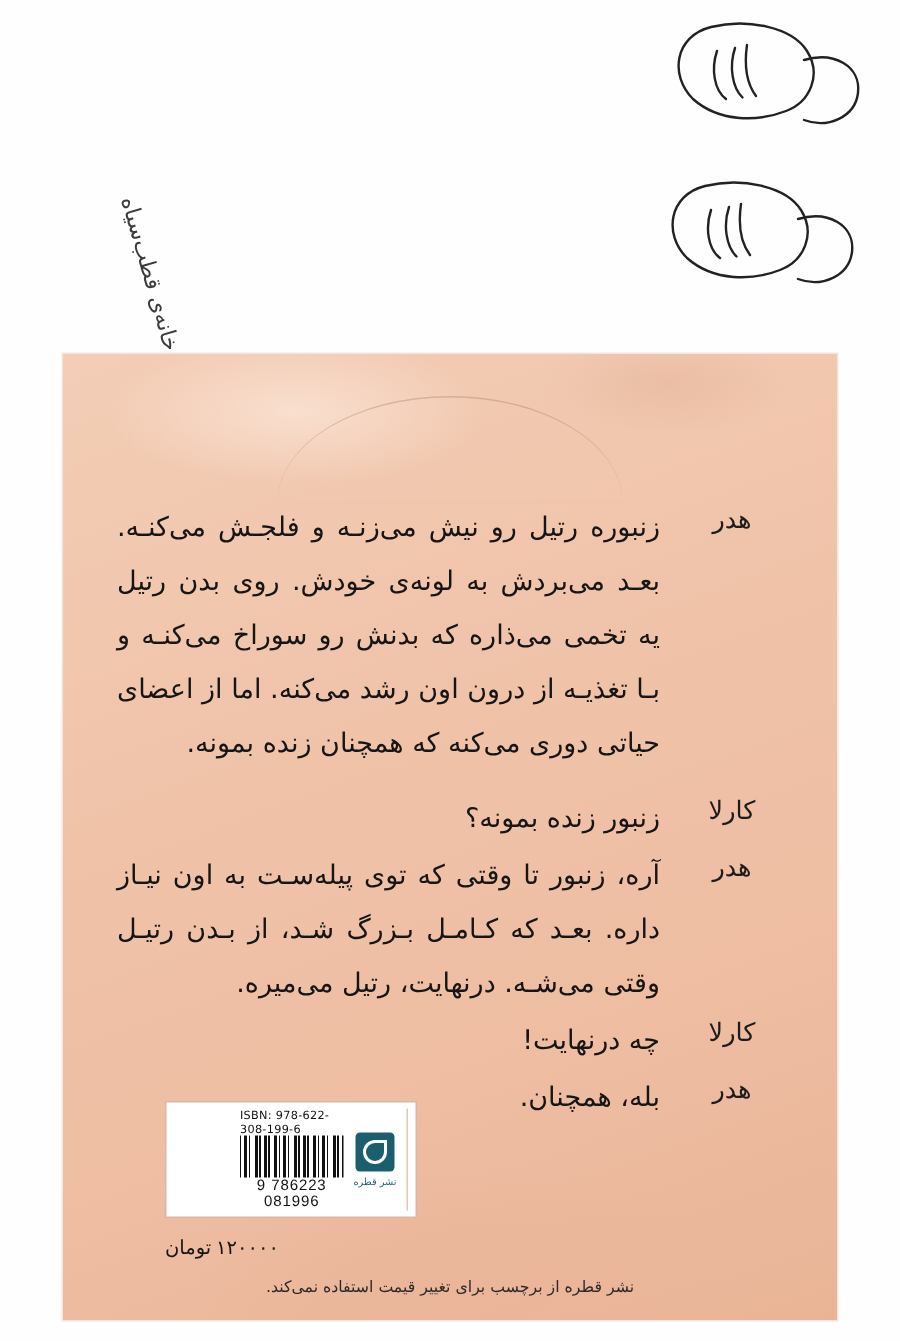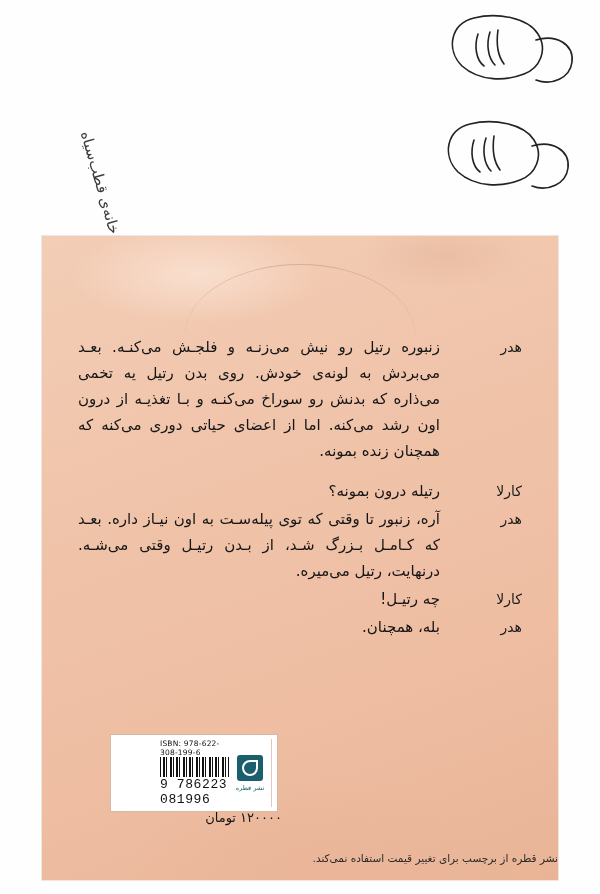--- a/index.html
+++ b/index.html
@@ -91,32 +91,32 @@
     direction: rtl;
   }
   .line {
     display: flex;
     flex-direction: row;
     align-items: flex-start;
     margin-bottom: 2px;
   }
   .speaker {
     flex: 0 0 68px;
-    text-align: right;
+    text-align: center;
     padding-left: 14px;
     color: #1c1c1c;
-    font-size: 14px;
+    font-size: 17px;
     line-height: 26px;
     white-space: nowrap;
   }
   .speech {
     flex: 1 1 auto;
     color: #151515;
-    font-size: 15px;
-    line-height: 26px;
+    font-size: 18px;
+    line-height: 36px;
     text-align: justify;
     text-justify: inter-word;
   }
   .gap { height: 12px; }
 
   
   .barcode-block {
     position: absolute;
     left: 68px;
     bottom: 68px;
@@ -149,25 +149,26 @@
     width: 100%;
     height: 42px;
     background:
       repeating-linear-gradient(90deg,
         #111 0px, #111 1px, #fff 1px, #fff 3px,
         #111 3px, #111 5px, #fff 5px, #fff 6px,
         #111 6px, #111 7px, #fff 7px, #fff 10px,
         #111 10px, #111 12px, #fff 12px, #fff 13px);
   }
   .barnum {
-    font-family: Liberation Mono, monospace;
-    font-size: 13px;
+    font-family: Liberation Sans, sans-serif;
+    font-size: 10px;
     color: #111;
     direction: ltr;
     letter-spacing: .6px;
+    text-align: center;
   }
   .publisher-mark {
     flex: 0 0 42px;
     display: flex;
     flex-direction: column;
     align-items: center;
     justify-content: center;
     gap: 3px;
     border-right: 1px solid #e3c7b6;
   }
@@ -187,33 +188,34 @@
   }
   .logo-caption {
     font-size: 6.5px;
     color: #1b5f6e;
     white-space: nowrap;
   }
 
   .price {
     position: absolute;
     left: 68px;
-    bottom: 55px;
+    bottom: 40px;
     width: 172px;
-    text-align: right;
+    text-align: left;
     font-size: 13px;
     color: #151515;
     letter-spacing: .5px;
+    font-family: Liberation Serif, serif;
   }
   .footnote {
     position: absolute;
     left: 0;
     right: 0;
     bottom: 16px;
-    text-align: right;
+    text-align: center;
     font-size: 10.5px;
     color: #2a2a2a;
   }
 </style>
 </head>
 <body>
 
 <div class="page">
 
   <div class="spine-text">خانه‌ی قطب‌سیاه</div>
@@ -242,31 +244,31 @@
 
       <div class="line">
         <div class="speaker">هدر</div>
         <div class="speech">زنبوره رتیل رو نیش می‌زنـه و فلجـش می‌کنـه. بعـد می‌بردش به لونه‌ی خودش. روی بدن رتیل یه تخمی می‌ذاره که بدنش رو سوراخ می‌کنـه و بـا تغذیـه از درون اون رشد می‌کنه. اما از اعضای حیاتی دوری می‌کنه که همچنان زنده بمونه.</div>
       </div>
 
       <div class="gap"></div>
 
       <div class="line">
         <div class="speaker">کارلا</div>
-        <div class="speech">رتیله درون بمونه؟</div>
+        <div class="speech">زنبور زنده بمونه؟</div>
       </div>
 
       <div class="line">
         <div class="speaker">هدر</div>
         <div class="speech">آره، زنبور تا وقتی که توی پیله‌سـت به اون نیـاز داره. بعـد که کـامـل بـزرگ شـد، از بـدن رتیـل وقتی می‌شـه. درنهایت، رتیل می‌میره.</div>
       </div>
 
       <div class="line">
         <div class="speaker">کارلا</div>
-        <div class="speech">چه رتیـل!</div>
+        <div class="speech">چه درنهایت!</div>
       </div>
 
       <div class="line">
         <div class="speaker">هدر</div>
         <div class="speech">بله، همچنان.</div>
       </div>
 
     </div>
 
     <div class="barcode-block">

